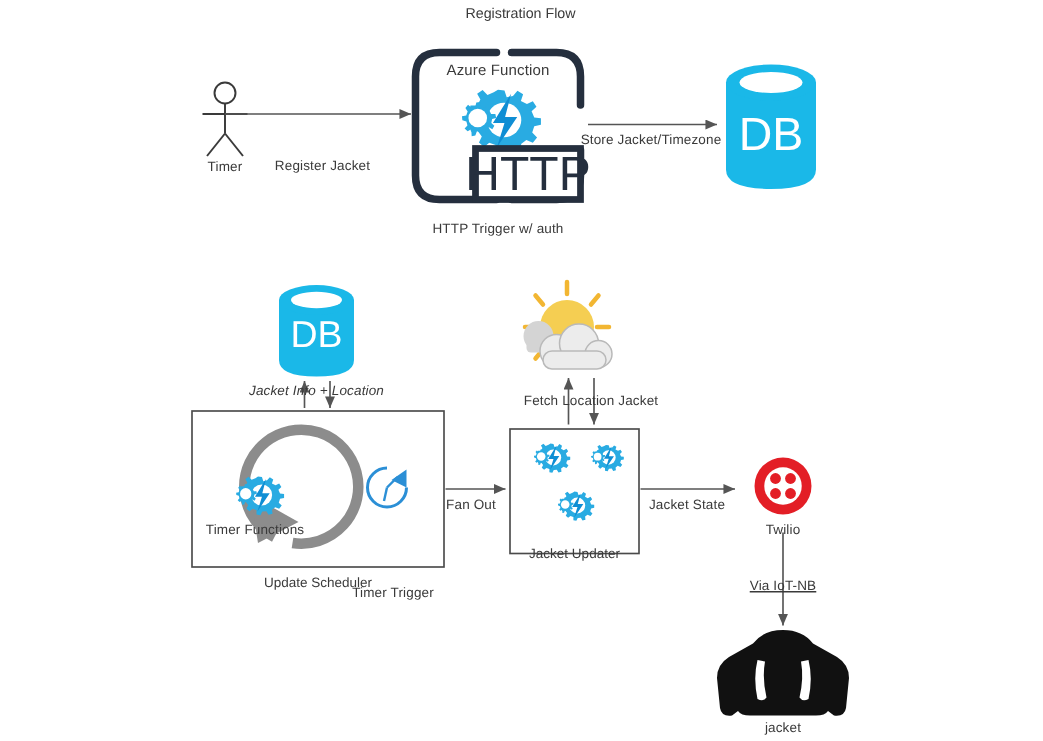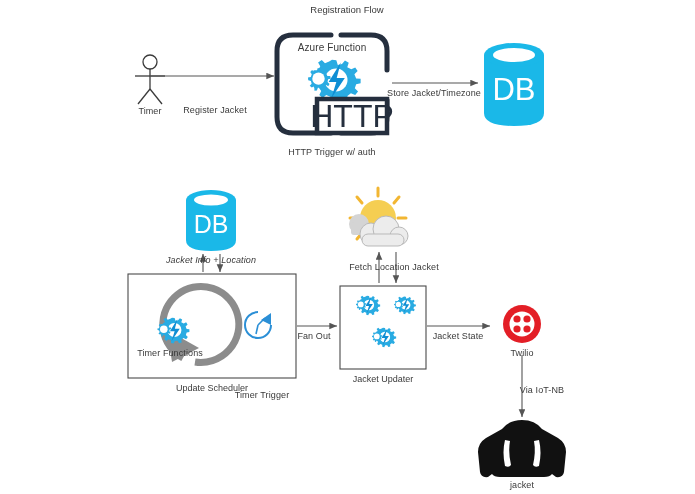--- a/index.html
+++ b/index.html
@@ -231,21 +231,21 @@
 <div class="lbl center" style="left:170px; top:349px;">Timer Functions</div>
 
 <div class="lbl center" style="left:262px; top:343px;margin-top:48px;">Timer Trigger</div>
 
 <div class="boxlabel" style="left:212px; top:383px;">Update Scheduler</div>
 
 <div class="lbl center" style="left:314px; top:332px;">Fan Out</div>
 
 <div class="lbl center" style="left:394px; top:263px;">Fetch Location Jacket</div>
 
-<div class="boxlabel" style="left:383px; top:374px;">Jacket Updater</div>
+<div class="boxlabel" style="left:383px; top:364px;">Jacket Updater</div>
 
 <div class="lbl center" style="left:458px; top:332px;">Jacket State</div>
 
 <div class="lbl center" style="left:522px; top:349px;">Twilio</div>
 
-<div class="lbl center" style="left:542px; top:386px;">Via IoT-NB</div>
+<div class="lbl center" style="left:522px; top:386px;text-decoration:underline;">Via IoT-NB</div>
 
 <div class="lbl center" style="left:522px; top:481px;">jacket</div>
 
 </body></html>

